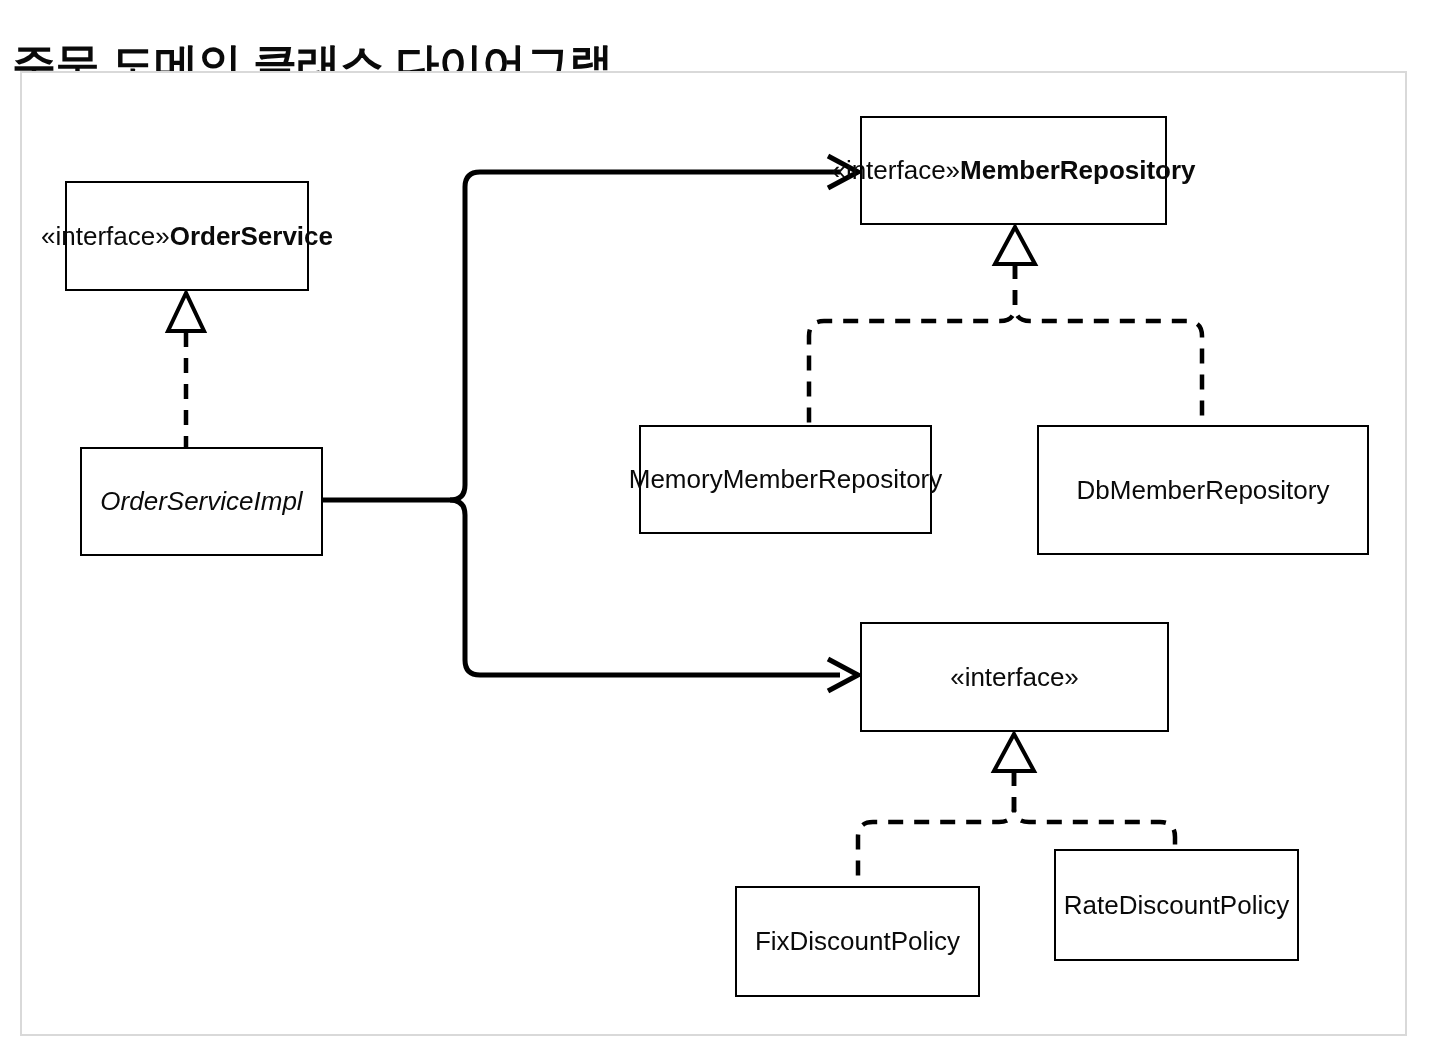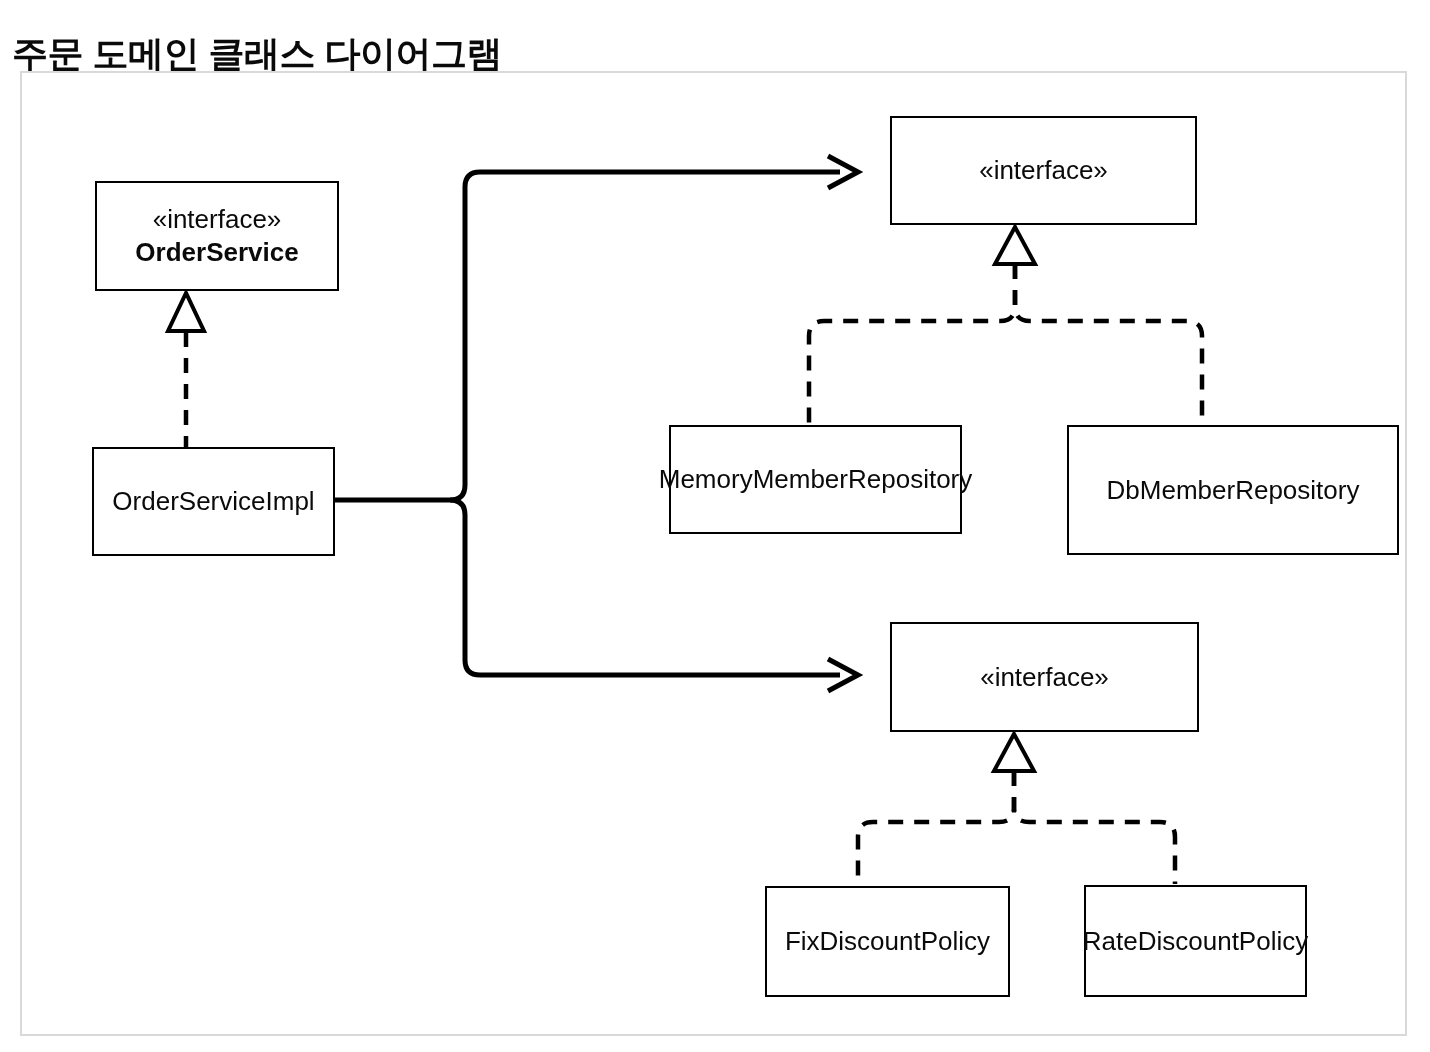--- a/index.html
+++ b/index.html
@@ -15,21 +15,21 @@
     position: relative;
     width: 1430px;
     height: 1052px;
     overflow: hidden;
     background: #ffffff;
   }
   .page-title {
     position: absolute;
     left: 12px;
     top: 6px;
-    font-size: 36px;
+    font-size: 44px;
     font-weight: 700;
     letter-spacing: -0.5px;
     white-space: nowrap;
   }
   .canvas {
     position: absolute;
     left: 20px;
     top: 71px;
     width: 1387px;
     height: 965px;
@@ -43,42 +43,41 @@
     top: 0;
     width: 1387px;
     height: 965px;
   }
   .uml-box {
     position: absolute;
     box-sizing: border-box;
     border: 2.5px solid #000000;
     background: #ffffff;
     display: flex;
-    flex-direction: column;
+    flex-direction: row;
     align-items: center;
     justify-content: center;
     text-align: center;
     line-height: 33px;
     font-size: 26px;
     z-index: 2;
-    margin-left: 30px;
   }
   .uml-box .stereotype { font-weight: 400; }
   .uml-box .class-name-plain { font-weight: 400; }
   .uml-box .class-name-bold { font-weight: 700; }
 
   
   .box-order-service            { left: 43px;   top: 108px; width: 244px; height: 110px; }
-  .box-order-service-impl       { left: 40px;   top: 374px; width: 243px; height: 109px; }
+  .box-order-service-impl       { left: 58px;   top: 374px; width: 243px; height: 109px; font-style: italic; }
   .box-member-repository        { left: 838px;  top: 43px;  width: 307px; height: 109px; }
   .box-memory-member-repository { left: 617px;  top: 352px; width: 293px; height: 109px; }
   .box-db-member-repository     { left: 1015px; top: 352px; width: 332px; height: 130px; }
   .box-discount-policy          { left: 838px;  top: 549px; width: 309px; height: 110px; }
   .box-fix-discount-policy      { left: 713px;  top: 813px; width: 245px; height: 111px; }
-  .box-rate-discount-policy     { left: 1032px; top: 812px; width: 223px; height: 112px; }
+  .box-rate-discount-policy     { left: 1032px; top: 776px; width: 245px; height: 112px; }
 </style>
 </head>
 <body>
 
 <div class="stage">
 
   <h1 class="page-title">주문 도메인 클래스 다이어그램</h1>
 
   <div class="canvas">
 
@@ -116,20 +115,21 @@
       <span class="stereotype">«interface»</span>
       <span class="class-name-bold">OrderService</span>
     </div>
 
     <div class="uml-box box-order-service-impl">
       <span class="class-name-plain">OrderServiceImpl</span>
     </div>
 
     <div class="uml-box box-member-repository">
       <span class="stereotype">«interface»</span>
+      <span class="class-name-bold">MemberRepository</span>
     </div>
 
     <div class="uml-box box-memory-member-repository">
       <span class="class-name-plain">MemoryMemberRepository</span>
     </div>
 
     <div class="uml-box box-db-member-repository">
       <span class="class-name-plain">DbMemberRepository</span>
     </div>
 

